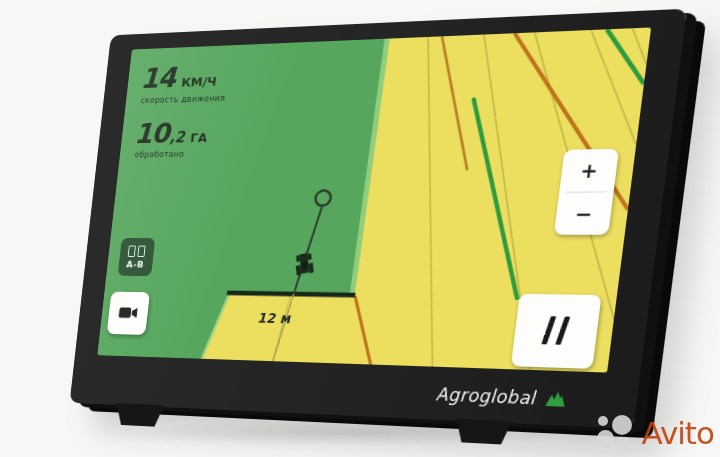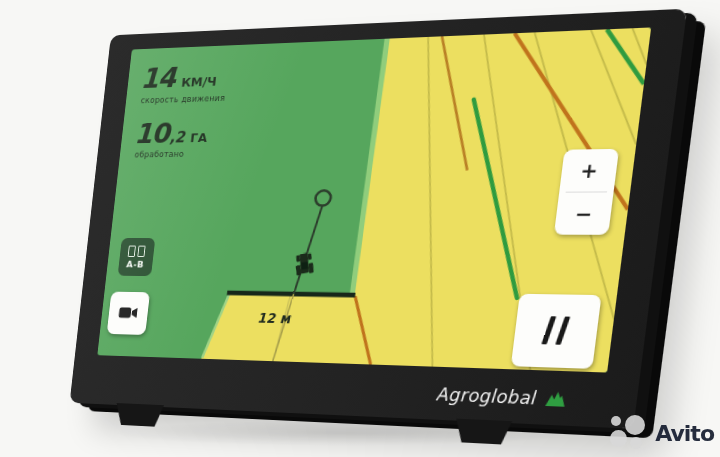--- a/index.html
+++ b/index.html
@@ -56,21 +56,21 @@
   .pause-icon i{display:block;width:5px;height:27px;background:#191919;border-radius:1px;}
 
   
   .brand{position:absolute;right:11%;bottom:15px;display:flex;align-items:center;gap:8px;}
   .brand-text{color:#f1f1f1;font-size:17px;font-style:italic;letter-spacing:.4px;}
 
   
   .watermark{position:absolute;right:6px;bottom:4px;display:flex;align-items:center;gap:6px;opacity:.9;}
   .avito-mark{position:relative;width:40px;height:40px;}
   .avito-mark i{position:absolute;border-radius:50%;background:#d9d9d9;display:block;}
-  .avito-text{font-size:22px;font-weight:bold;color:#0f172a;letter-spacing:-1px;}
+  .avito-text{font-size:31px;font-weight:normal;color:#c2410c;letter-spacing:-1px;}
 
   .ground-shadow{position:absolute;left:110px;top:420px;width:470px;height:26px;
     background:radial-gradient(ellipse at center,rgba(0,0,0,.10),rgba(0,0,0,0) 70%);}
 </style>
 </head>
 <body>
 
 <div class="stage">
   <div class="ground-shadow"></div>
 

